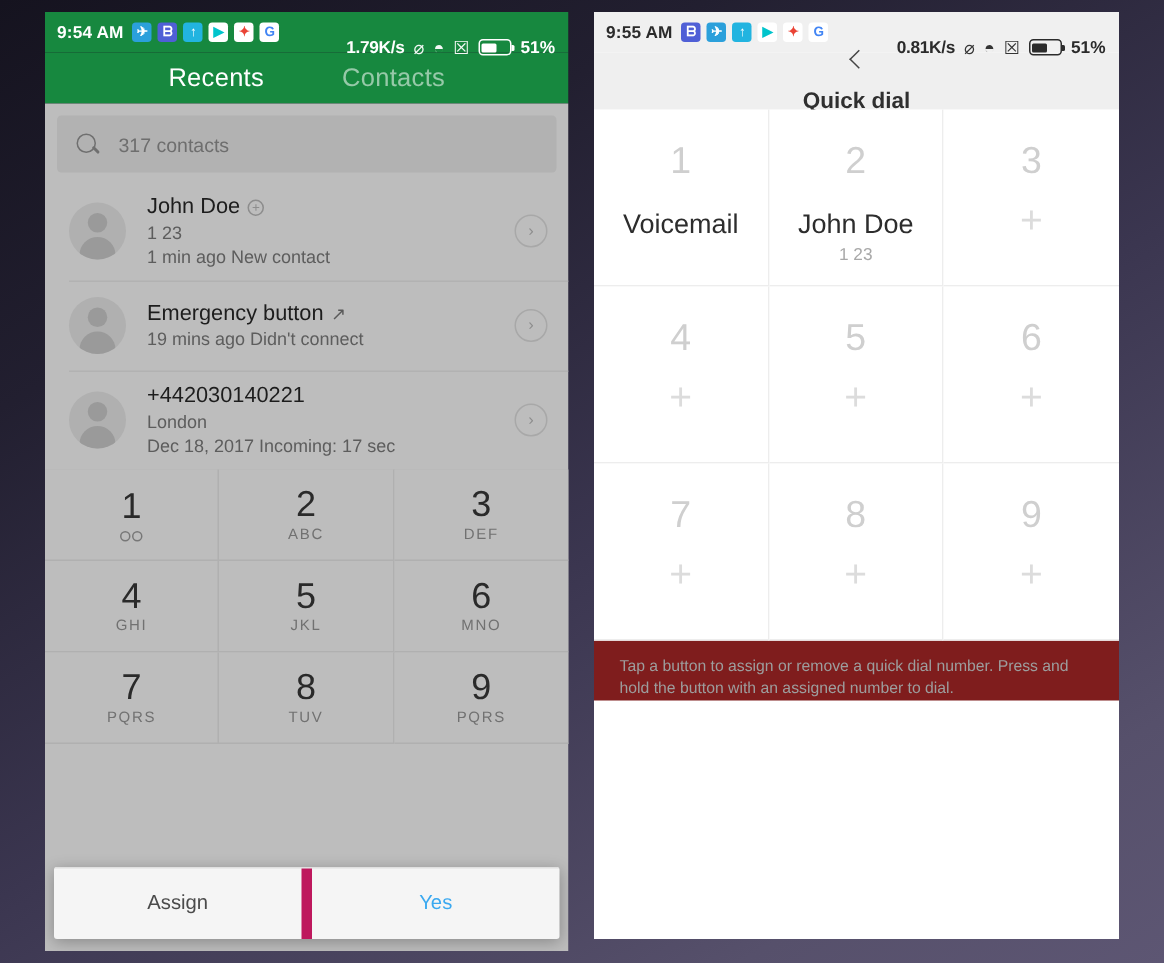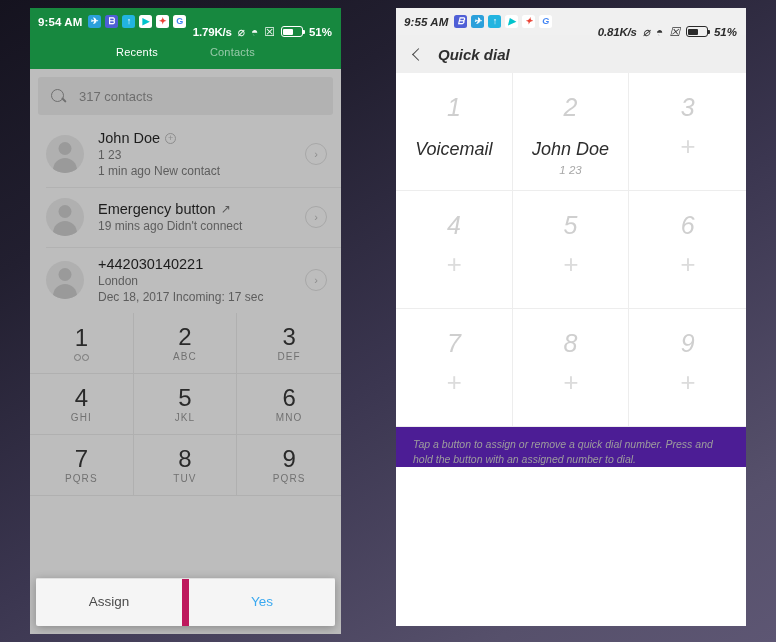--- a/index.html
+++ b/index.html
@@ -9,21 +9,21 @@
   }
   body {
     background: linear-gradient(150deg, #15131f 0%, #221f30 25%, #3b3650 55%, #56506b 85%, #5d5673 100%);
     position: relative;
   }
 
   
   .phone { position: absolute; overflow: hidden; }
 
   
-  #left-phone { left: 30px; top: 8px; width: 311px; height: 626px; }
+  #left-phone { left: 30px; top: 8px; width: 349px; height: 626px; }
 
   .statusbar {
     height: 27px; display: flex; align-items: center;
     padding: 0 9px 0 8px; font-size: 11.5px; gap: 6px;
   }
   .sb-green { background: #17883f; color: #ffffff; }
   .sb-light { background: #f0f0f0; color: #2b2b2b; }
   .sb-time { font-weight: bold; letter-spacing: .1px; }
   .sb-icons { display: flex; gap: 4px; align-items: center; }
   .appicon {
@@ -49,21 +49,21 @@
     width: 2px; height: 4px; background: currentColor; border-radius: 0 1px 1px 0;
   }
   .battery i { position: absolute; left: 1.5px; top: 1.5px; bottom: 1.5px; width: 50%; background: currentColor; border-radius: 1px; display:block;}
   .sb-pct { font-weight: bold; }
 
   
   .tabbar {
     background: #17883f; height: 34px;
     display: flex; justify-content: center; gap: 52px; align-items: center;
   }
-  .tab { font-size: 11px; color: rgba(255,255,255,.55); letter-spacing: .2px; text-align: center; }
+  .tab { font-size: 17px; color: rgba(255,255,255,.55); letter-spacing: .2px; text-align: center; }
   .tab.active { color: #ffffff; }
 
   
   #left-body { background: #bdbdbd; height: 565px; position: relative; }
 
   .searchwrap { padding: 8px 8px 0 8px; }
   .searchbar {
     background: #b2b2b2; border-radius: 3px; height: 38px;
     display: flex; align-items: center; padding: 0 13px; gap: 13px;
   }
@@ -143,25 +143,25 @@
     font-size: 13.5px; color: #3c3c3c;
   }
   .dlg-actions { display: flex; border-top: 1px solid #e0e0e0; }
   .dlg-btn {
     flex: 1; text-align: center; padding: 15px 0 17px;
     font-size: 13.5px; color: #4b4b4b;
   }
   .dlg-btn + .dlg-btn { border-left: 7px solid #be185d; color: #3ba9f0; }
 
   
-  #right-phone { left: 396px; top: 8px; width: 350px; height: 618px; background: #ffffff; font-style: italic; }
+  #right-phone { left: 396px; top: 8px; width: 350px; height: 618px; background: #ffffff; }
 
   .appbar {
     height: 38px; background: #efefef; display: flex; align-items: center;
-    gap: 15px; padding: 0 16px;
+    gap: 15px; padding: 0 28px; flex-direction: column;
   }
   .back-ico {
     width: 9px; height: 9px; border-left: 1.7px solid #444; border-bottom: 1.7px solid #444;
     transform: rotate(45deg); flex: none; margin-left: 2px;
   }
   .appbar-title { font-size: 15px; font-weight: bold; color: #2f2f2f; }
 
   .qd-grid {
     display: grid; grid-template-columns: repeat(3,1fr);
     grid-template-rows: repeat(3, 118px);
@@ -174,21 +174,21 @@
   }
   .qd-cell:nth-child(3n) { border-right: none; }
   .qd-num { font-size: 25px; font-weight: 300; color: #cfcfcf; line-height: 1; }
   .qd-label { font-size: 18px; color: #2d2d2d; margin-top: 19px; }
   .qd-sub { font-size: 11.5px; color: #a8a8a8; margin-top: 4px; }
   .qd-plus { font-size: 26px; font-weight: 300; color: #dcdcdc; margin-top: 13px; line-height: 1; }
 
   .qd-hint {
     padding: 10px 17px 0 17px; font-size: 10.5px; line-height: 1.45; color: #9d9d9d;
   }
-  .qd-rest { background: #4c1d95; flex: 1; }
+  .qd-rest { background: #7f1d1d; flex: 1; }
 </style>
 </head>
 <body>
 
 <div class="phone" id="left-phone">
 
   <div class="statusbar sb-green">
     <span class="sb-time">9:54 AM</span>
     <span class="sb-icons">
       <span class="appicon ai-telegram">✈</span>

